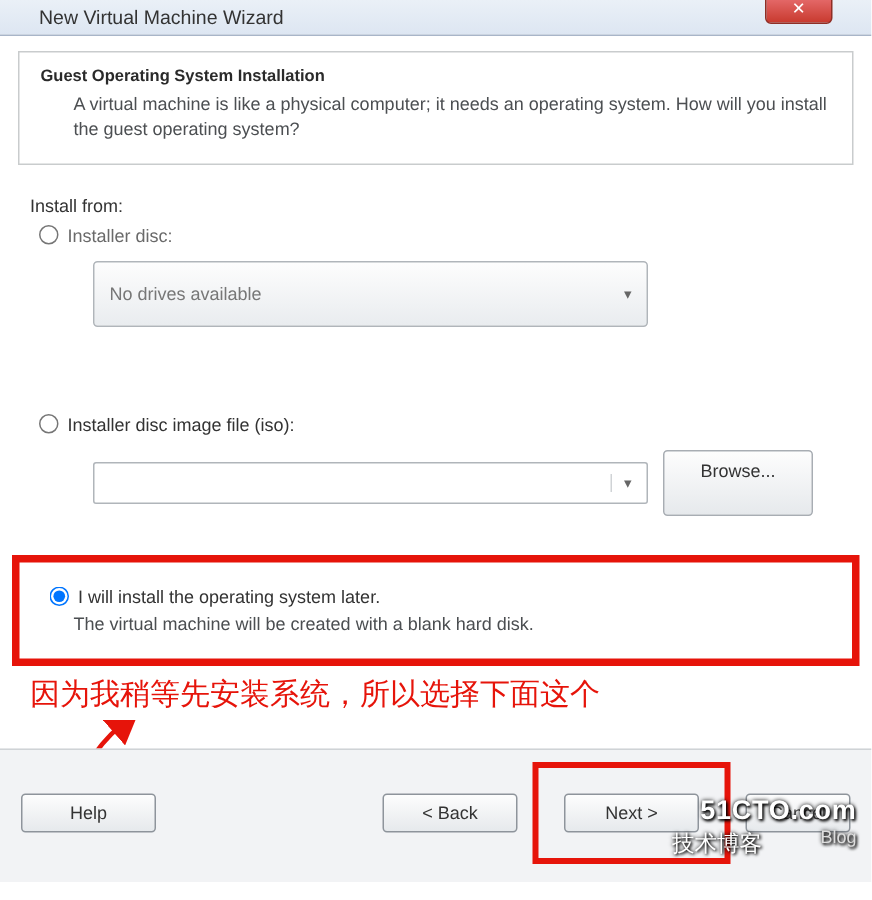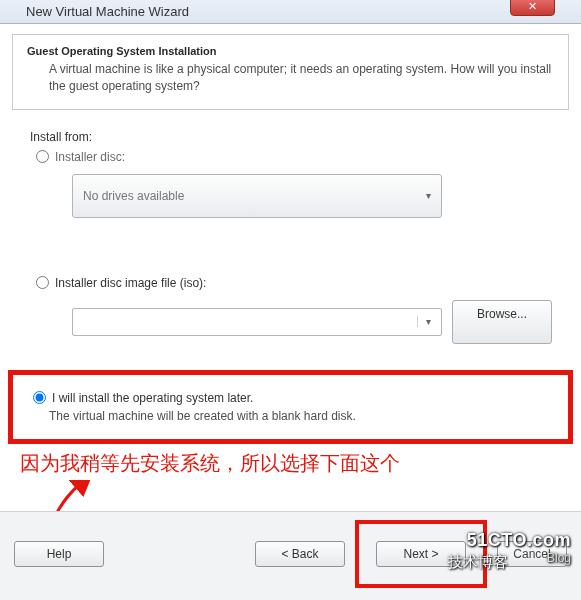--- a/index.html
+++ b/index.html
@@ -48,21 +48,20 @@
     font-size: 11px;
   }
   .header-sub {
     margin: 4px 0 0 22px;
     color: #4c4f52;
     font-size: 12px;
     line-height: 1.4;
   }
   .body-area {
     padding: 12px 20px 0 20px;
-    margin-left: 10px;
   }
   .group-label {
     color: #333;
     margin: 8px 0 4px 0;
   }
   .radio-row {
     display: flex;
     align-items: center;
     gap: 6px;
     margin: 6px 0 0 6px;
@@ -142,21 +141,21 @@
   .arrow-annot svg { display: block; }
   .note {
     color: #e6140a;
     font-size: 20px;
     margin: 4px 18px 0 20px;
     line-height: 1.3;
     font-family: "Microsoft YaHei", sans-serif;
   }
   .footer {
     position: absolute;
-    left: 0; right: 0; bottom: 0;
+    left: 0; right: 0; bottom: 12px;
     padding: 8px 14px 12px 14px;
     border-top: 1px solid #cfd3d6;
     display: flex;
     align-items: center;
     gap: 10px;
     background: #f2f3f5;
   }
   .footer .spacer { flex: 1; }
   .btn {
     min-width: 90px;

